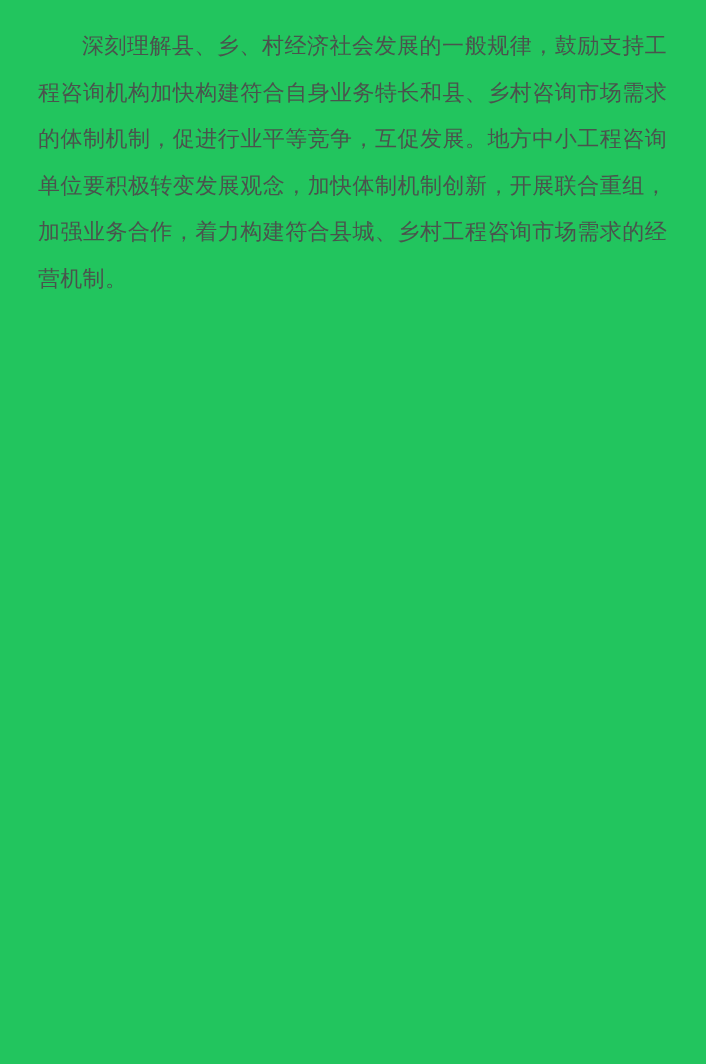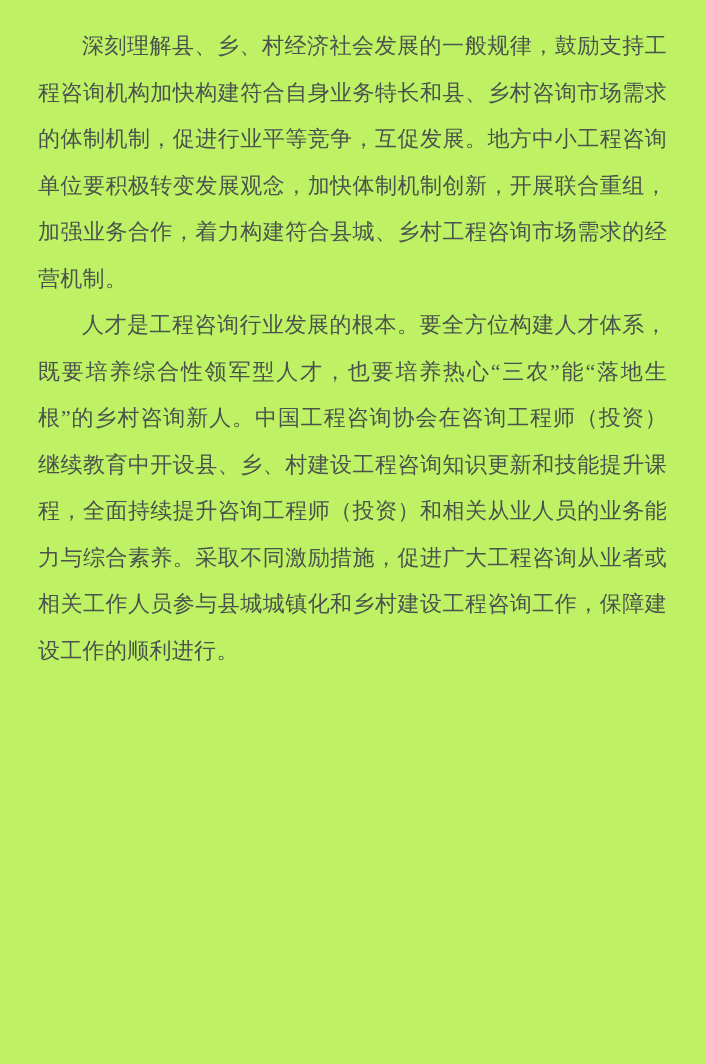--- a/index.html
+++ b/index.html
@@ -4,21 +4,21 @@
 <style>
   html, body {
     margin: 0;
     padding: 0;
     background: #ffffff;
   }
   .page {
     position: relative;
     width: 706px;
     height: 1064px;
-    background: #bef264;
+    background: #22c55e;
     box-sizing: border-box;
     padding: 23px 39px 0 38px;
     overflow: hidden;
     font-family: "Liberation Serif", "DejaVu Serif", serif;
     font-size: 22px;
     line-height: 46.5px;
     color: #4a534d;
     text-align: justify;
     letter-spacing: 0.3px;
   }
@@ -33,14 +33,13 @@
     padding: 0;
     text-indent: 2em;
     text-align: left;
   }
 </style>
 </head>
 <body>
 
 <div class="page">
   <p class="para">深刻理解县、乡、村经济社会发展的一般规律，鼓励支持工程咨询机构加快构建符合自身业务特长和县、乡村咨询市场需求的体制机制，促进行业平等竞争，互促发展。地方中小工程咨询单位要积极转变发展观念，加快体制机制创新，开展联合重组，加强业务合作，着力构建符合县城、乡村工程咨询市场需求的经营机制。</p>
-  <p class="para">人才是工程咨询行业发展的根本。要全方位构建人才体系，既要培养综合性领军型人才，也要培养热心“三农”能“落地生根”的乡村咨询新人。中国工程咨询协会在咨询工程师（投资）继续教育中开设县、乡、村建设工程咨询知识更新和技能提升课程，全面持续提升咨询工程师（投资）和相关从业人员的业务能力与综合素养。采取不同激励措施，促进广大工程咨询从业者或相关工作人员参与县城城镇化和乡村建设工程咨询工作，保障建设工作的顺利进行。</p>
 </div>
 
 </body></html>

